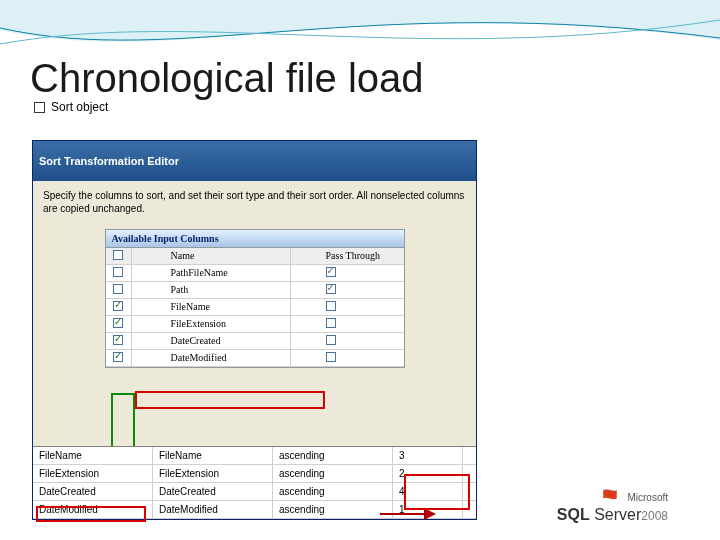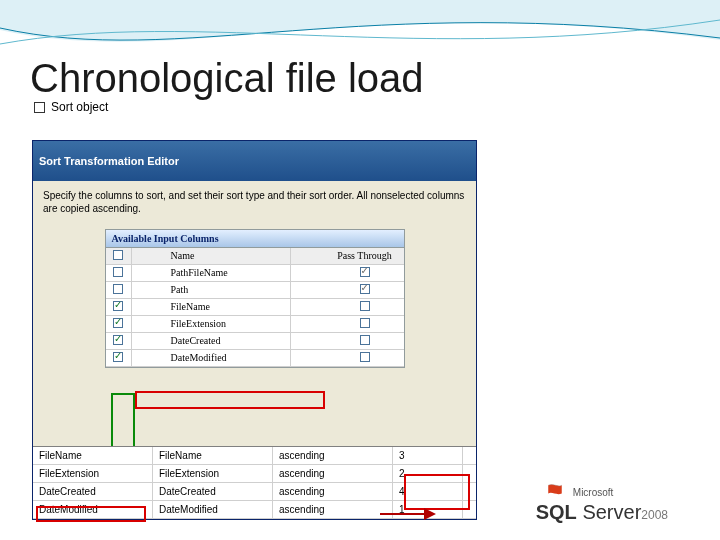--- a/index.html
+++ b/index.html
@@ -35,21 +35,21 @@
   .columns-header {
     background: linear-gradient(#e3efff,#a9c6e8); font-size: 10px; font-weight: bold;
     padding: 3px 6px; border-bottom: 1px solid #919b9c; color: #0a246a;
   }
   .col-head-row, .col-row {
     display: flex; border-bottom: 1px solid #cfcfcf; font-size: 10px; gap: 35px;
   }
   .col-head-row { background: #eee; font-weight: normal; }
   .cell-chk { width: 26px; text-align: center; padding: 2px 0; border-right: 1px solid #cfcfcf; }
   .cell-name { flex: 1; padding: 2px 4px; border-right: 1px solid #cfcfcf; }
-  .cell-pass { width: 78px; text-align: center; padding: 2px 0; }
+  .cell-pass { width: 78px; text-align: left; padding: 2px 0; }
   .cb { display: inline-block; width: 10px; height: 10px; border: 1px solid #4b7399; background: #fff; position: relative; }
   .cb.checked::after { content: "✓"; position: absolute; top: -3px; left: 0; font-size: 10px; color: #147a2a; }
   .cb.gray.checked::after { color: #6a6a6a; }
 
   .hilite-green { position: absolute; border: 2px solid #0a8a0a; pointer-events: none; }
   .hilite-red   { position: absolute; border: 2px solid #d80000; pointer-events: none; }
 
   
   .grid {
     position: absolute; left: 0; bottom: 0; width: 100%; background: #fff;
@@ -57,23 +57,23 @@
   }
   .grid-row { display: flex; border-bottom: 1px solid #cfcfcf; }
   .grid-row.head { background: #eee; }
   .gc { padding: 3px 6px; border-right: 1px solid #cfcfcf; }
   .gc1 { width: 120px; }
   .gc2 { width: 120px; }
   .gc3 { width: 120px; }
   .gc4 { width: 70px; }
 
   
-  .logo { position: absolute; right: 24px; bottom: 16px; text-align: center; }
+  .logo { position: absolute; right: 24px; bottom: 16px; text-align: right; }
   .logo .ms { font-size: 10px; color: #555; }
-  .logo .sql { font-size: 20px; color: #333; margin-left: 44px; }
+  .logo .sql { font-size: 16px; color: #333; margin-left: 44px; }
   .logo .sql b { font-weight: 600; }
   .logo .yr { font-size: 12px; color: #777; }
   .logo .flag { display: inline-block; width: 18px; height: 18px; vertical-align: middle; margin-right: 4px; }
 
   .arrow { position: absolute; pointer-events: none; }
 </style>
 </head>
 <body>
 <div class="slide">
 
@@ -86,21 +86,21 @@
   <h1 class="title">Chronological file load</h1>
 
   <div class="bullet">
     <span class="box"></span><span>Sort object</span>
   </div>
 
   <div class="editor">
     <div class="titlebar">
       <span>Sort Transformation Editor</span>
     </div>
-    <div class="desc">Specify the columns to sort, and set their sort type and their sort order. All nonselected columns are copied ascending.</div>
+    <div class="desc">Specify the columns to sort, and set their sort type and their sort order. All nonselected columns are copied unchanged.</div>
 
     <div class="columns-box">
       <div class="columns-header">Available Input Columns</div>
       <div class="col-head-row">
         <div class="cell-chk"><span class="cb"></span></div>
         <div class="cell-name">Name</div>
         <div class="cell-pass">Pass Through</div>
       </div>
       <div id="col-rows">
           <div class="col-row">

